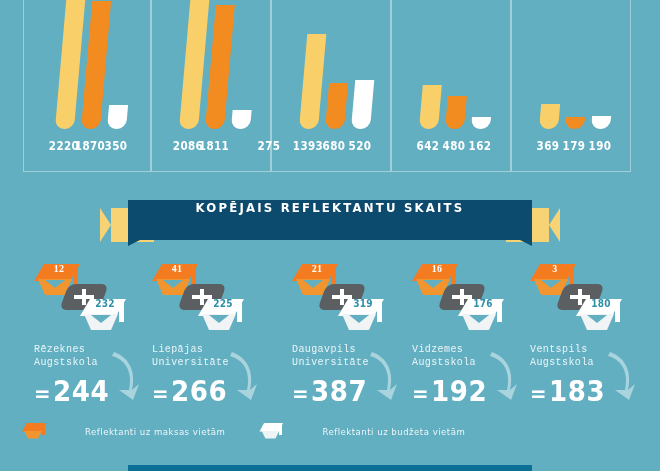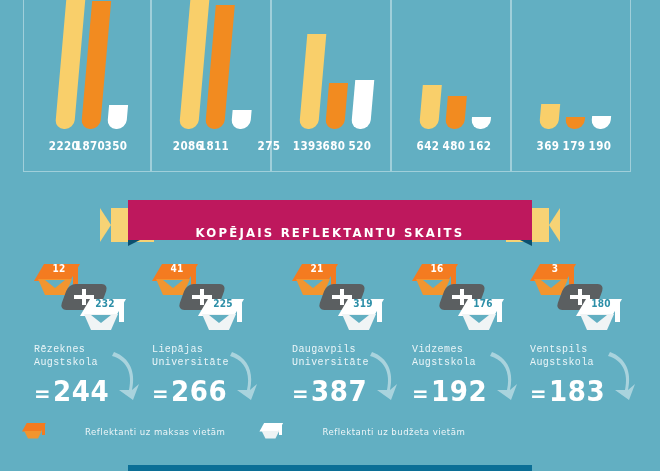--- a/index.html
+++ b/index.html
@@ -31,41 +31,41 @@
   .rib-tail{position:absolute;top:12px;width:54px;height:34px;background:#f7d375;}
   .rib-tail.left{left:100px;}
   .rib-tail.right{right:100px;}
   .rib-tail.left::after{content:"";position:absolute;left:0;top:0;width:0;height:0;
       border-top:17px solid #62afc2;border-bottom:17px solid #62afc2;border-left:11px solid transparent;}
   .rib-tail.right::after{content:"";position:absolute;right:0;top:0;width:0;height:0;
       border-top:17px solid #62afc2;border-bottom:17px solid #62afc2;border-right:11px solid transparent;}
   .rib-shadow{position:absolute;top:38px;width:0;height:0;}
   .rib-shadow.left{left:128px;border-top:12px solid #0b4f6e;border-right:24px solid transparent;}
   .rib-shadow.right{right:128px;border-top:12px solid #0b4f6e;border-left:24px solid transparent;}
-  .rib-main{position:absolute;left:128px;right:128px;top:4px;height:40px;background:#be185d;
-      display:flex;align-items:flex-end;justify-content:center;}
+  .rib-main{position:absolute;left:128px;right:128px;top:4px;height:40px;background:#0c4a6e;
+      display:flex;align-items:flex-start;justify-content:center;}
   .rib-text{color:#ffffff;font-size:13px;font-weight:700;letter-spacing:2.2px;white-space:nowrap;}
 
   
   .cards{position:absolute;left:0;top:262px;width:660px;height:155px;}
   .card{position:absolute;top:0;width:132px;height:155px;}
   .icons{position:absolute;left:12px;top:0;width:112px;height:72px;}
 
   .cap{position:absolute;width:46px;height:34px;}
   .cap .board{position:absolute;left:0;top:0;width:46px;height:17px;
       clip-path:polygon(10px 0,46px 0,36px 17px,0 17px);}
   .cap .post{position:absolute;right:2px;top:2px;width:5px;height:21px;}
   .cap .body{position:absolute;left:4px;top:15px;width:34px;height:16px;
       clip-path:polygon(0 0,34px 0,27px 16px,7px 16px);}
   .cap .notch{position:absolute;left:11px;top:16px;width:20px;height:8px;
       clip-path:polygon(0 0,20px 0,10px 8px);background:#62afc2;}
   .cap .num{position:absolute;left:10px;top:-1px;width:30px;text-align:center;
       font-size:10px;font-weight:700;letter-spacing:.3px;}
 
-  .cap.orange{left:0;top:2px;}
+  .cap.orange{left:0;top:2px;font-family:Liberation Serif, serif;}
   .cap.orange .board{background:#f47b20;}
   .cap.orange .post{background:#f47b20;}
   .cap.orange .body{background:#f2952f;}
   .cap.orange .num{color:#ffffff;}
 
   .cap.white{left:46px;top:37px;}
   .cap.white .board{background:#ffffff;}
   .cap.white .post{background:#ffffff;}
   .cap.white .body{background:#f0f4f5;}
   .cap.white .num{color:#2d8fa8;}

